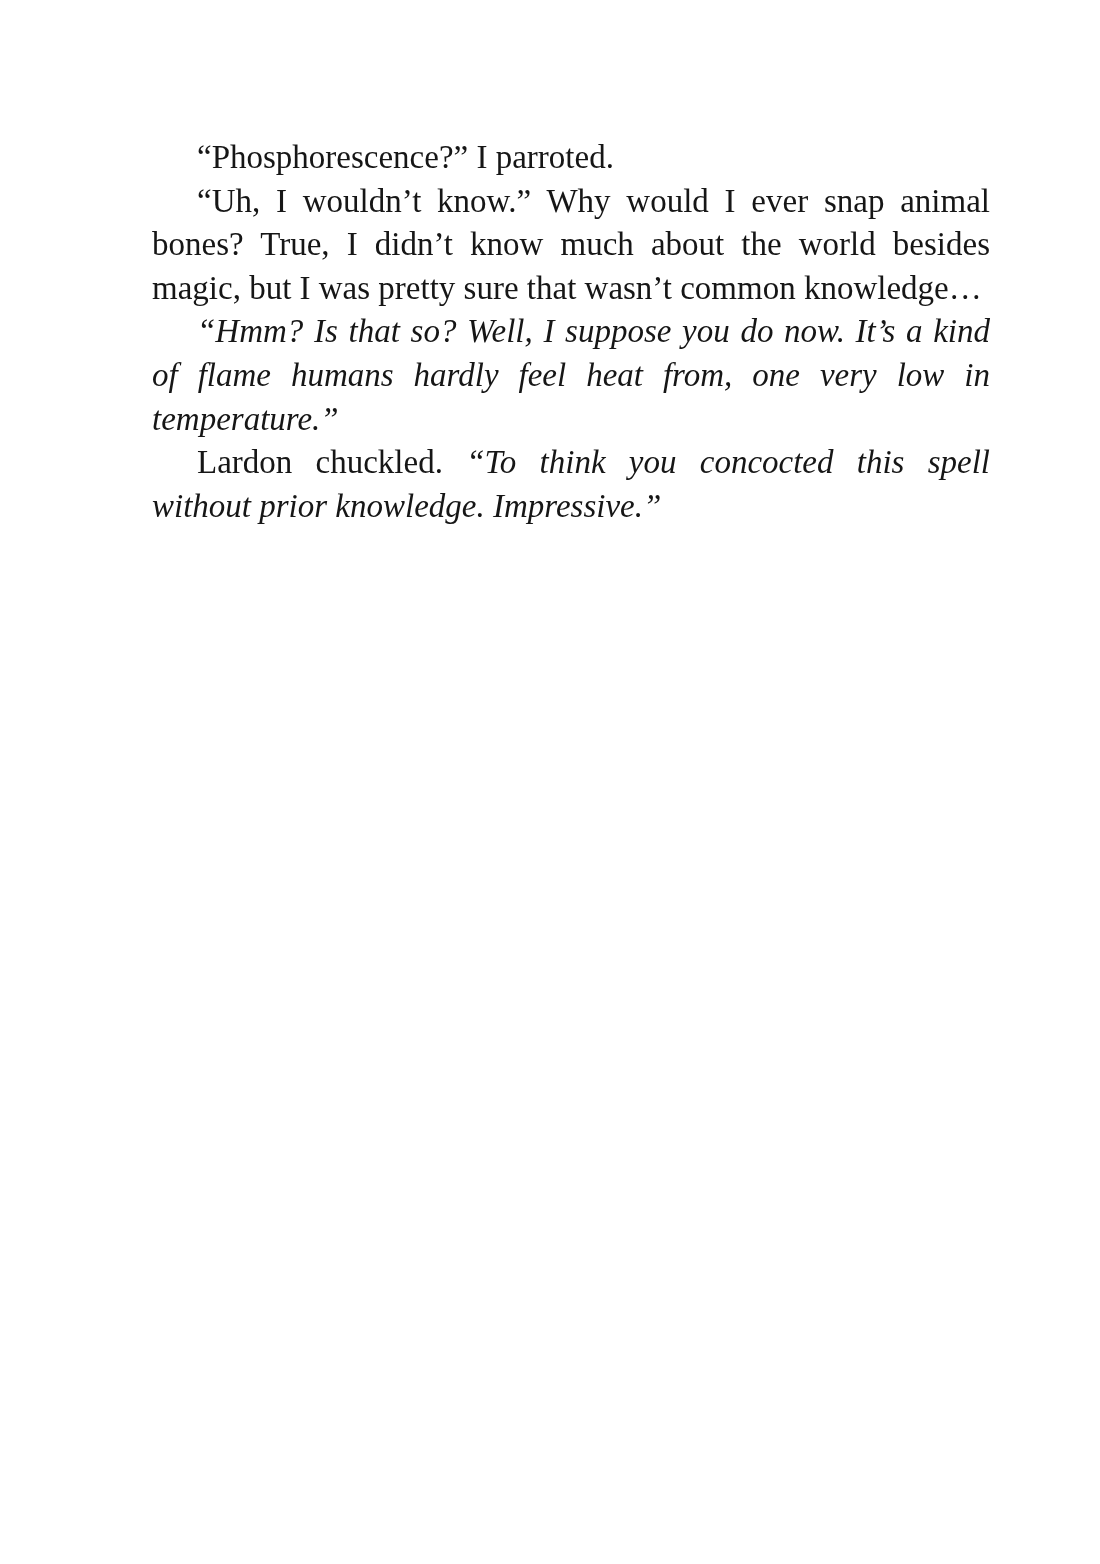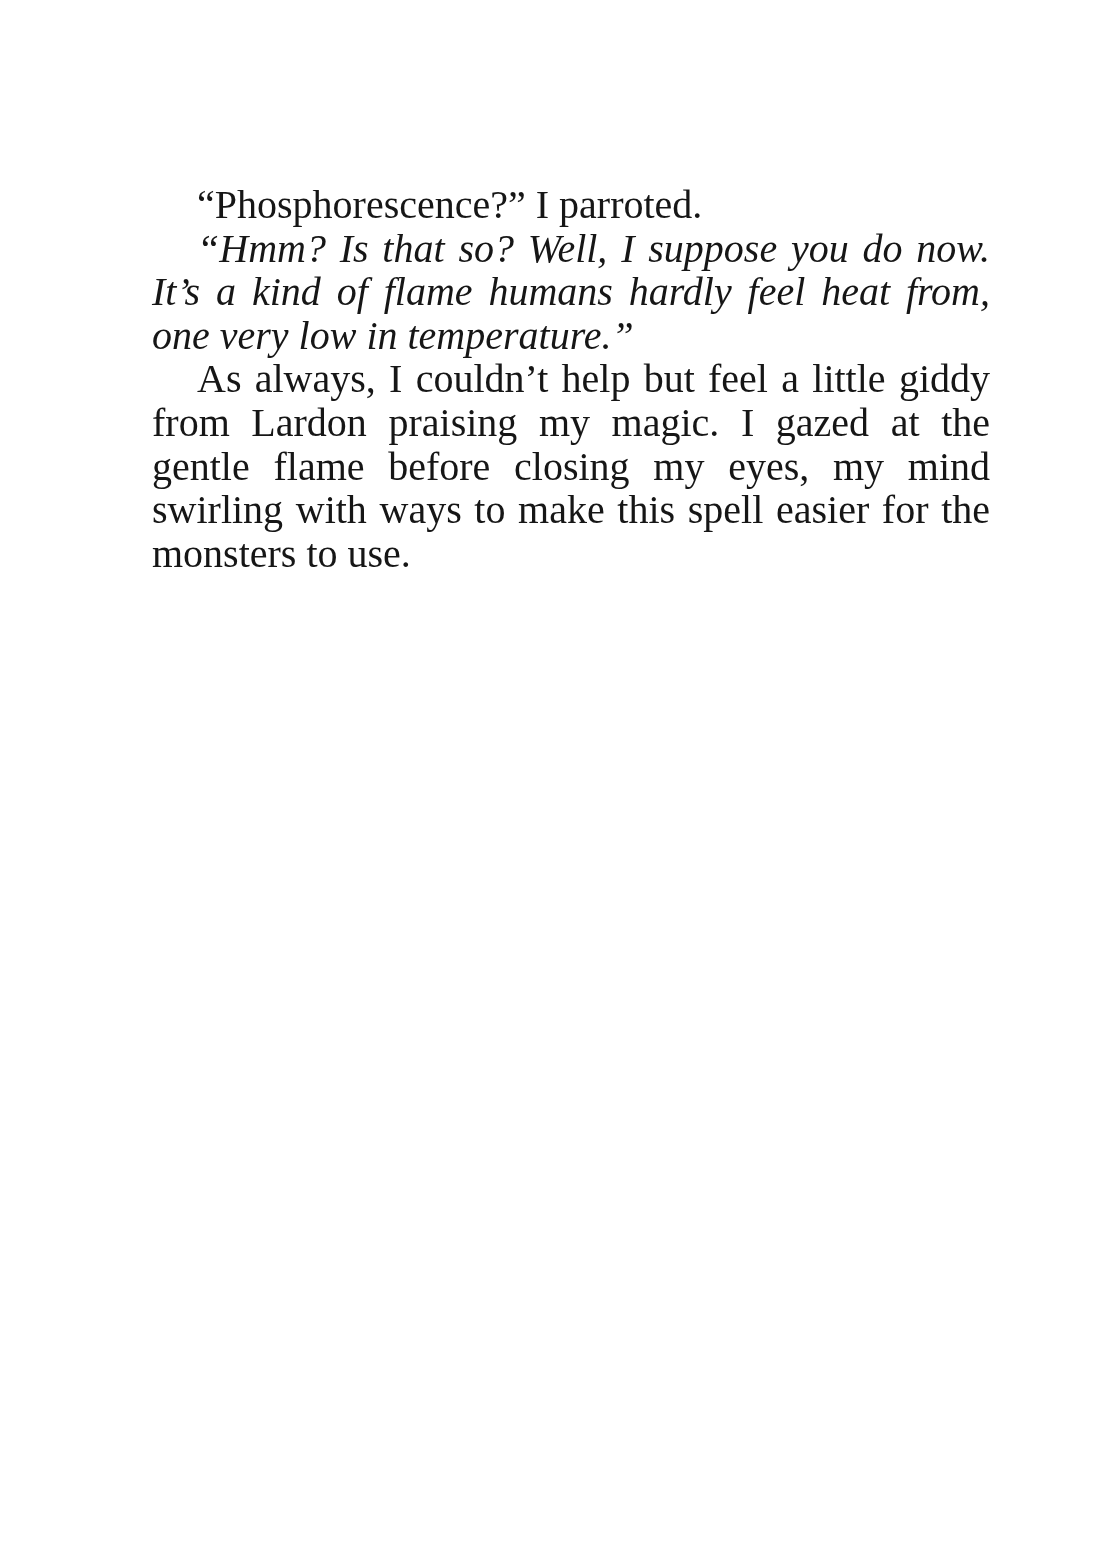--- a/index.html
+++ b/index.html
@@ -13,36 +13,36 @@
     height: 1564px;
     background: #ffffff;
     overflow: hidden;
   }
   .text-block {
     position: absolute;
     left: 152px;
     top: 136px;
     width: 838px;
     font-family: "Liberation Serif", serif;
-    font-size: 40px;
+    font-size: 33px;
     line-height: 43.6px;
     color: #161616;
     text-align: justify;
-    margin-top: 47px;
   }
   .text-block p {
     margin: 0;
     padding: 0;
     text-indent: 45px;
   }
   .seg-roman { font-style: normal; }
   .seg-italic { font-style: italic; }
 </style>
 </head>
 <body>
 
 <div class="book-page">
   <div class="text-block">
       <p><span class="seg-roman">“Phosphorescence?” I parroted.</span></p>
+      <p><span class="seg-roman">“Uh, I wouldn’t know.” Why would I ever snap animal bones? True, I didn’t know much about the world besides magic, but I was pretty sure that wasn’t common knowledge…</span></p>
       <p><span class="seg-italic">“Hmm? Is that so? Well, I suppose you do now. It’s a kind of flame humans hardly feel heat from, one very low in temperature.”</span></p>
-      <p><span class="seg-roman">As always, I couldn’t help but feel a little giddy from Lardon praising my magic. I gazed at the gentle flame before closing my eyes, my mind swirling with ways to make this spell easier for the monsters to use.</span></p>
+      <p><span class="seg-roman">Lardon chuckled. </span><span class="seg-italic">“To think you concocted this spell without prior knowledge. Impressive.”</span></p>
     </div>
 </div>
 
 </body></html>

